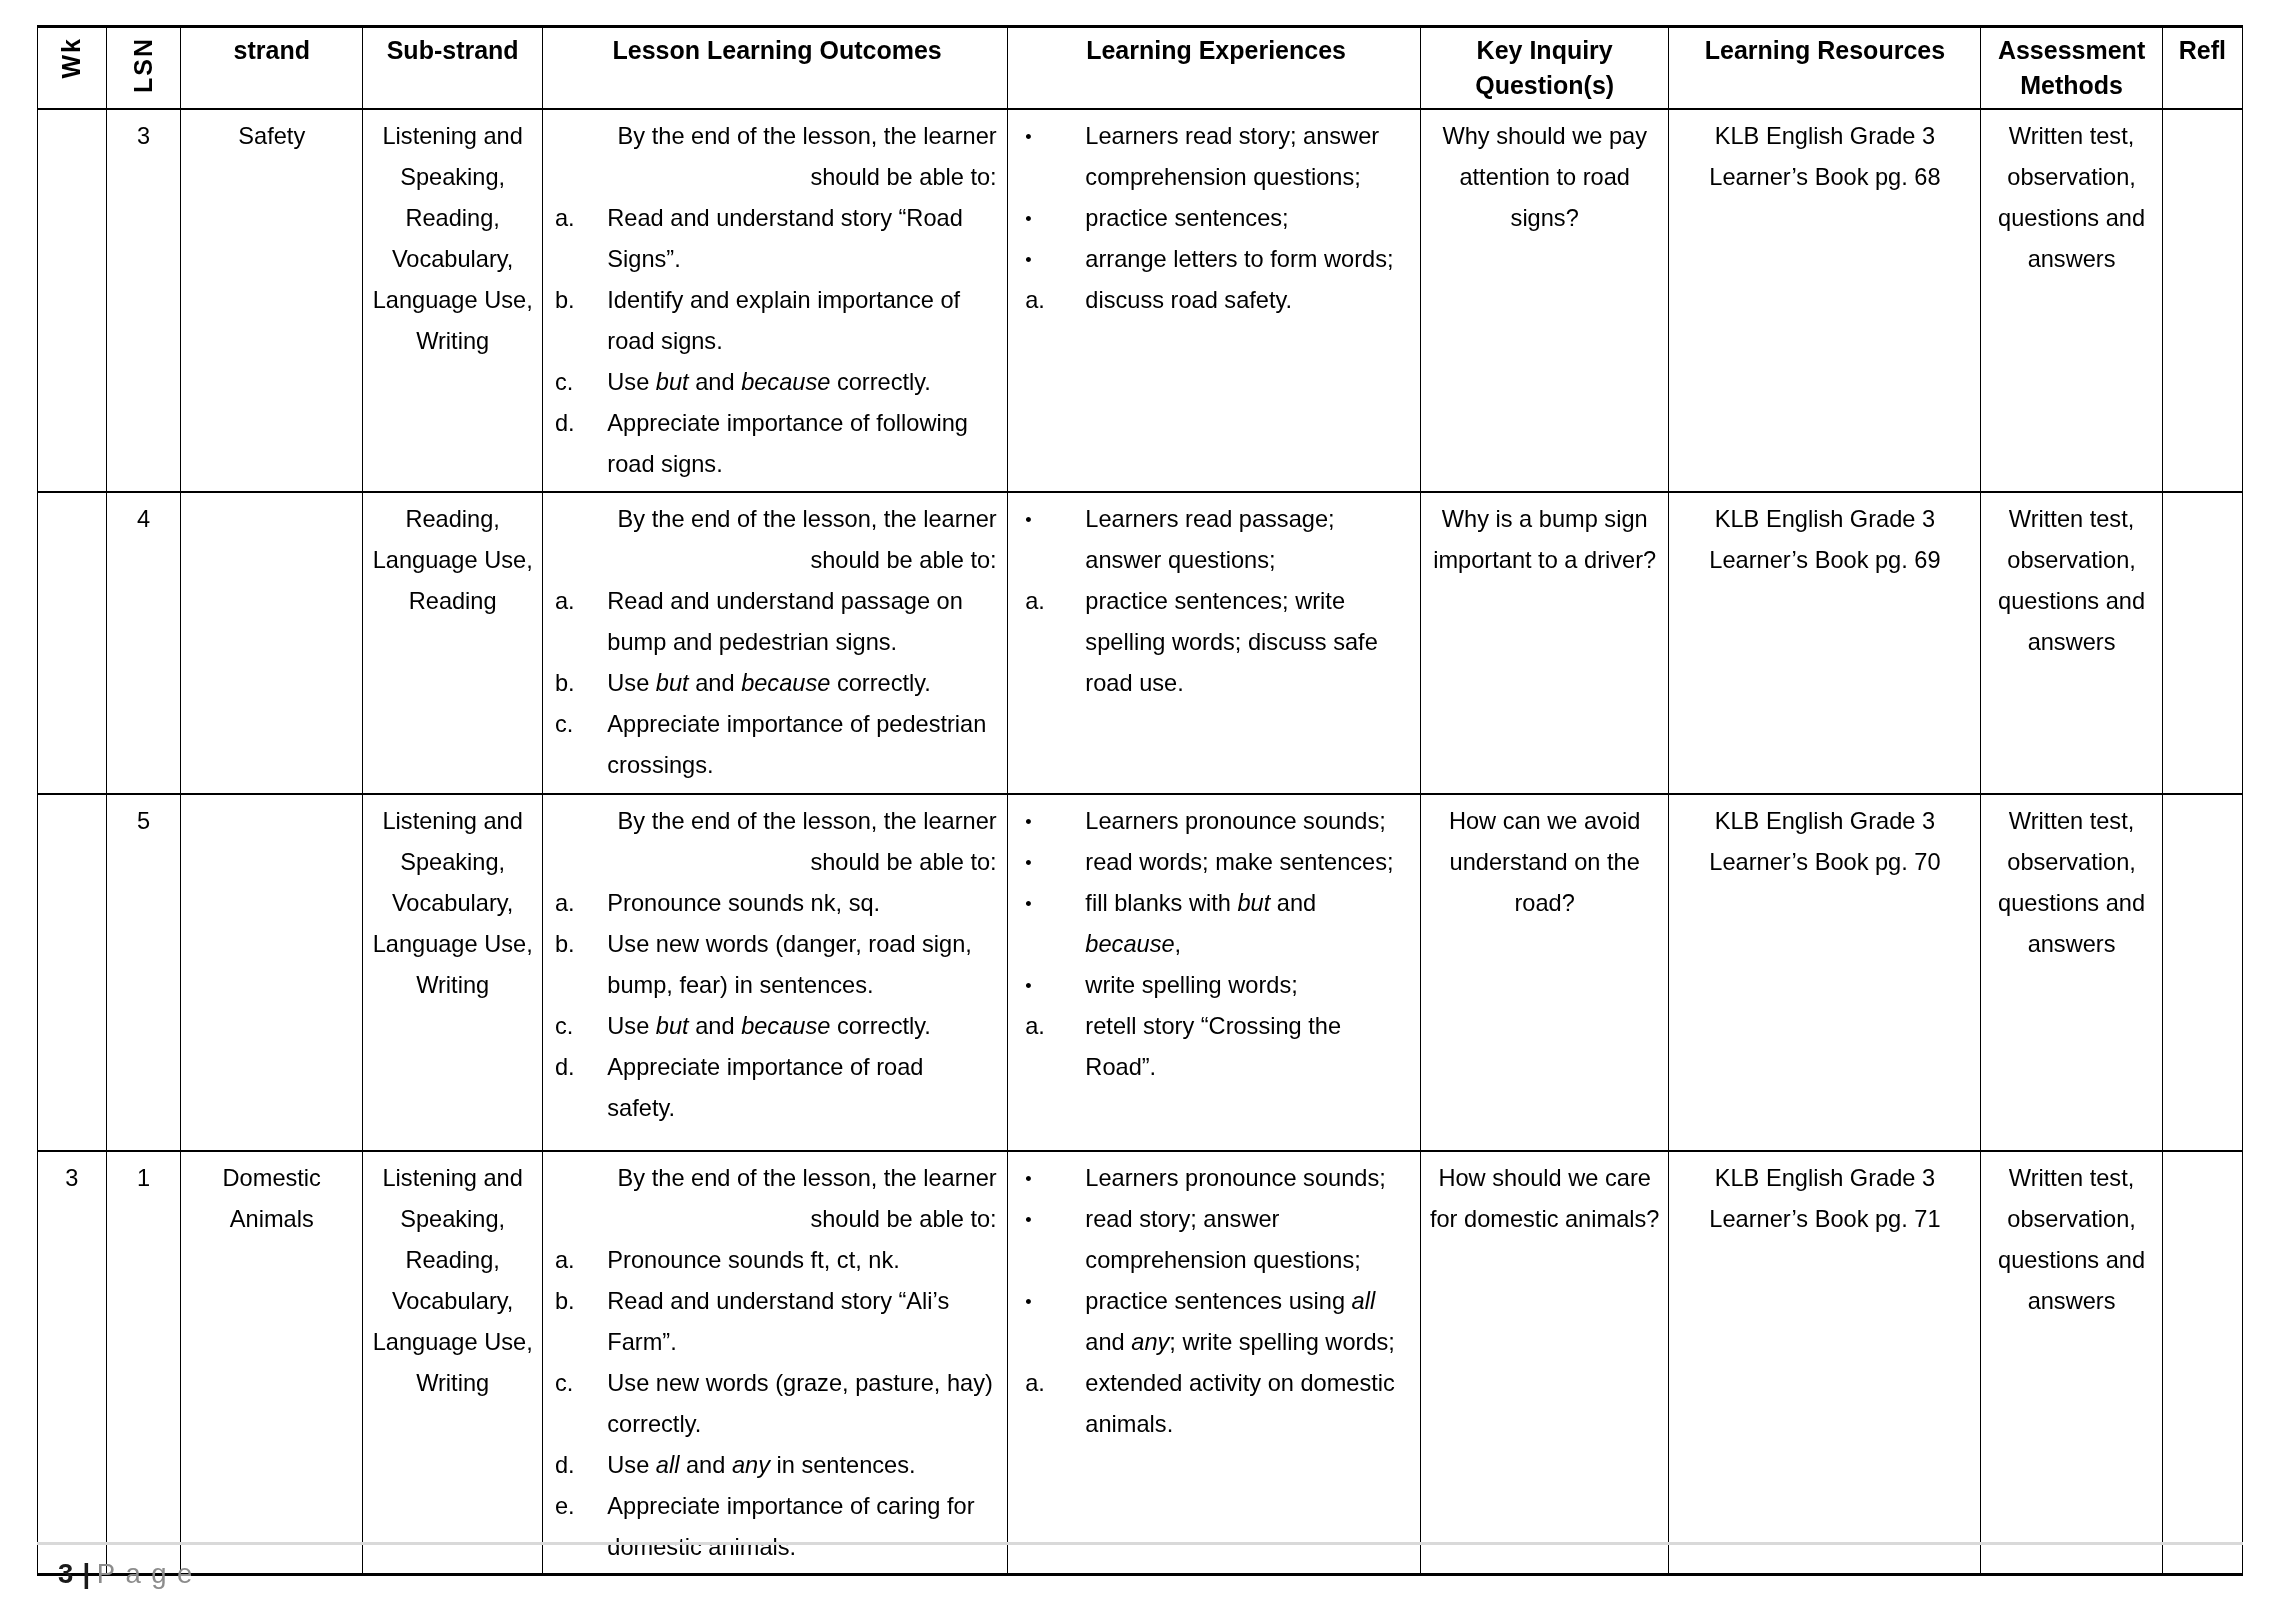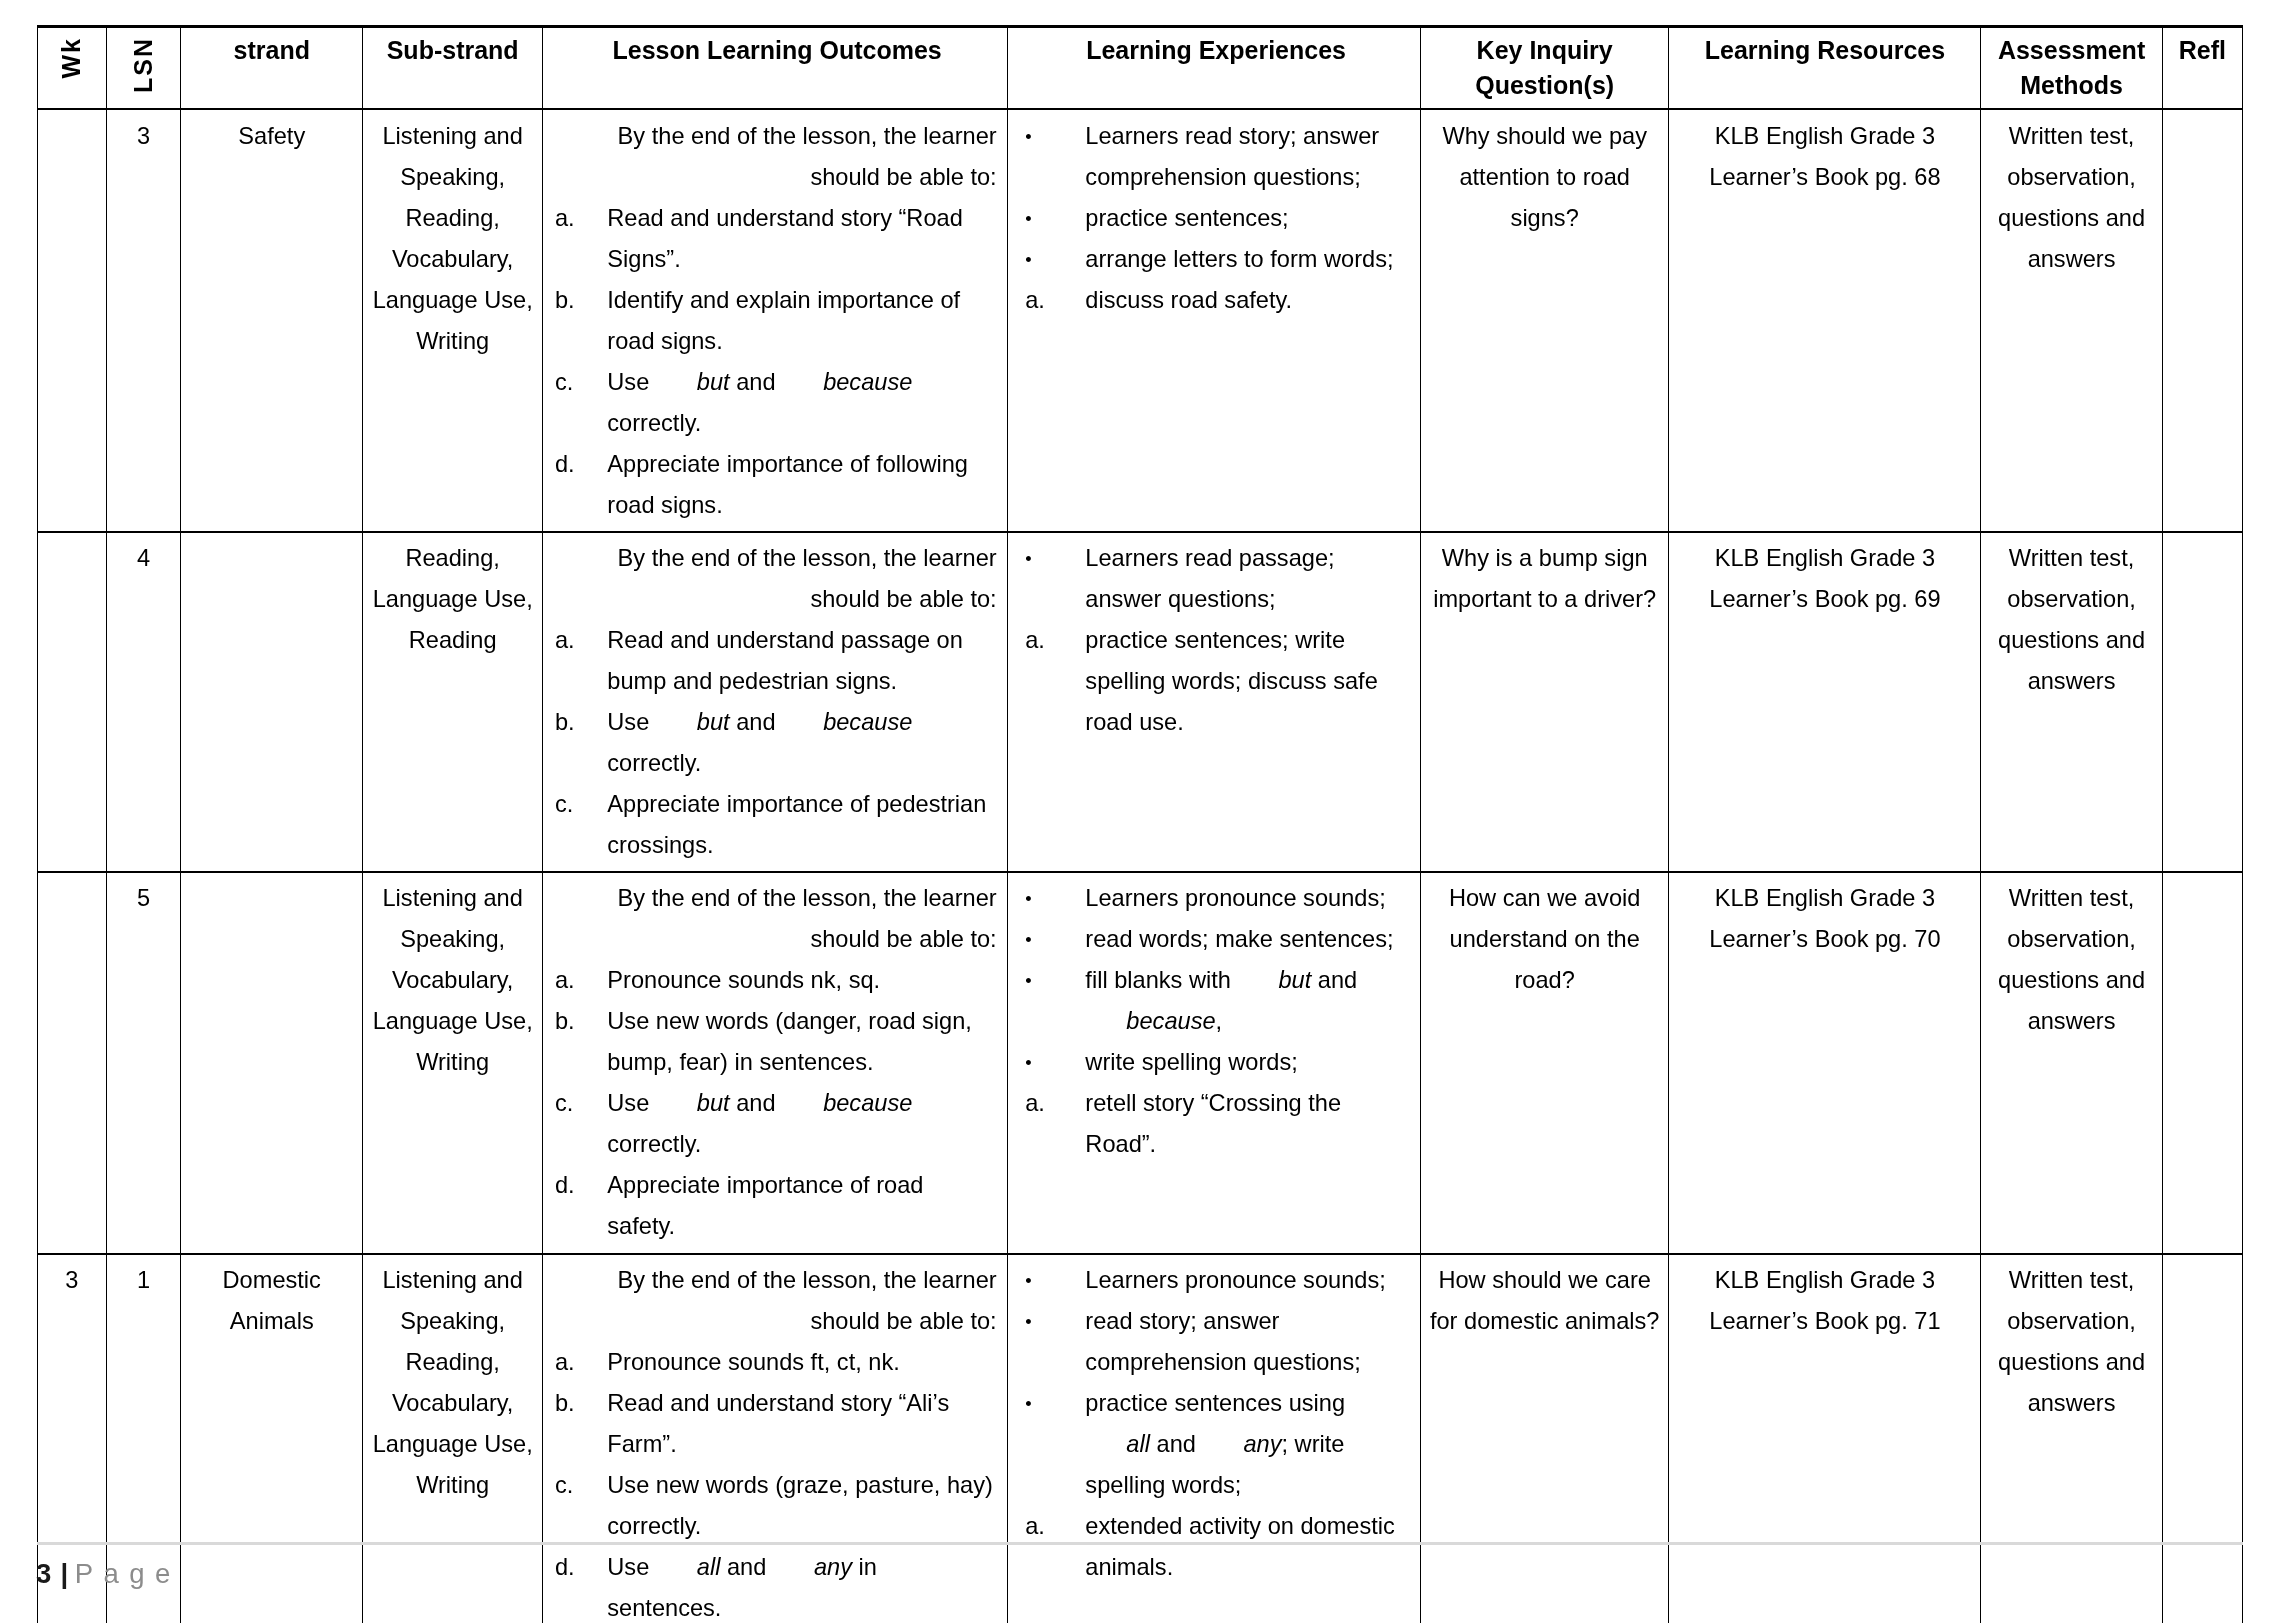--- a/index.html
+++ b/index.html
@@ -32,26 +32,26 @@
   }
   td.c-center{text-align:center;padding:5.2px 6.5px;}
   td.c-list{padding:5.2px 10.5px 5.2px 9.2px;}
   .intro{margin:0;text-align:right;}
   ul.ls{list-style:none;margin:0;padding:0;}
   ul.ls li{position:relative;padding-left:55px;}
   td[data-name="experiences-cell"] ul.ls li{padding-left:68px;}
   .mk{position:absolute;left:2.6px;top:0;}
   td[data-name="experiences-cell"] .mk{left:7.9px;}
   .mk.bullet{font-size:18.3px;}
-  i{font-style:italic;margin-left:41px;}
+  i{font-style:italic;}
   .footer-rule{
     position:absolute;left:37px;width:2206px;top:1542px;height:3.3px;background:#d9d9d9;
   }
   .footer{
-    position:absolute;left:36px;top:1557px;font-size:27.5px;line-height:34px;
+    position:absolute;left:58px;top:1557px;font-size:27.5px;line-height:34px;
     white-space:nowrap;
   }
   .footer .num{font-weight:bold;color:#1a1a1a;}
   .footer .bar{font-weight:bold;color:#1a1a1a;padding:0 6.5px 0 9.2px;}
   .footer .lbl{color:#8c8c8c;letter-spacing:10.5px;}
 </style>
 </head>
 <body>
 
 <div class="page" data-name="document-page">

